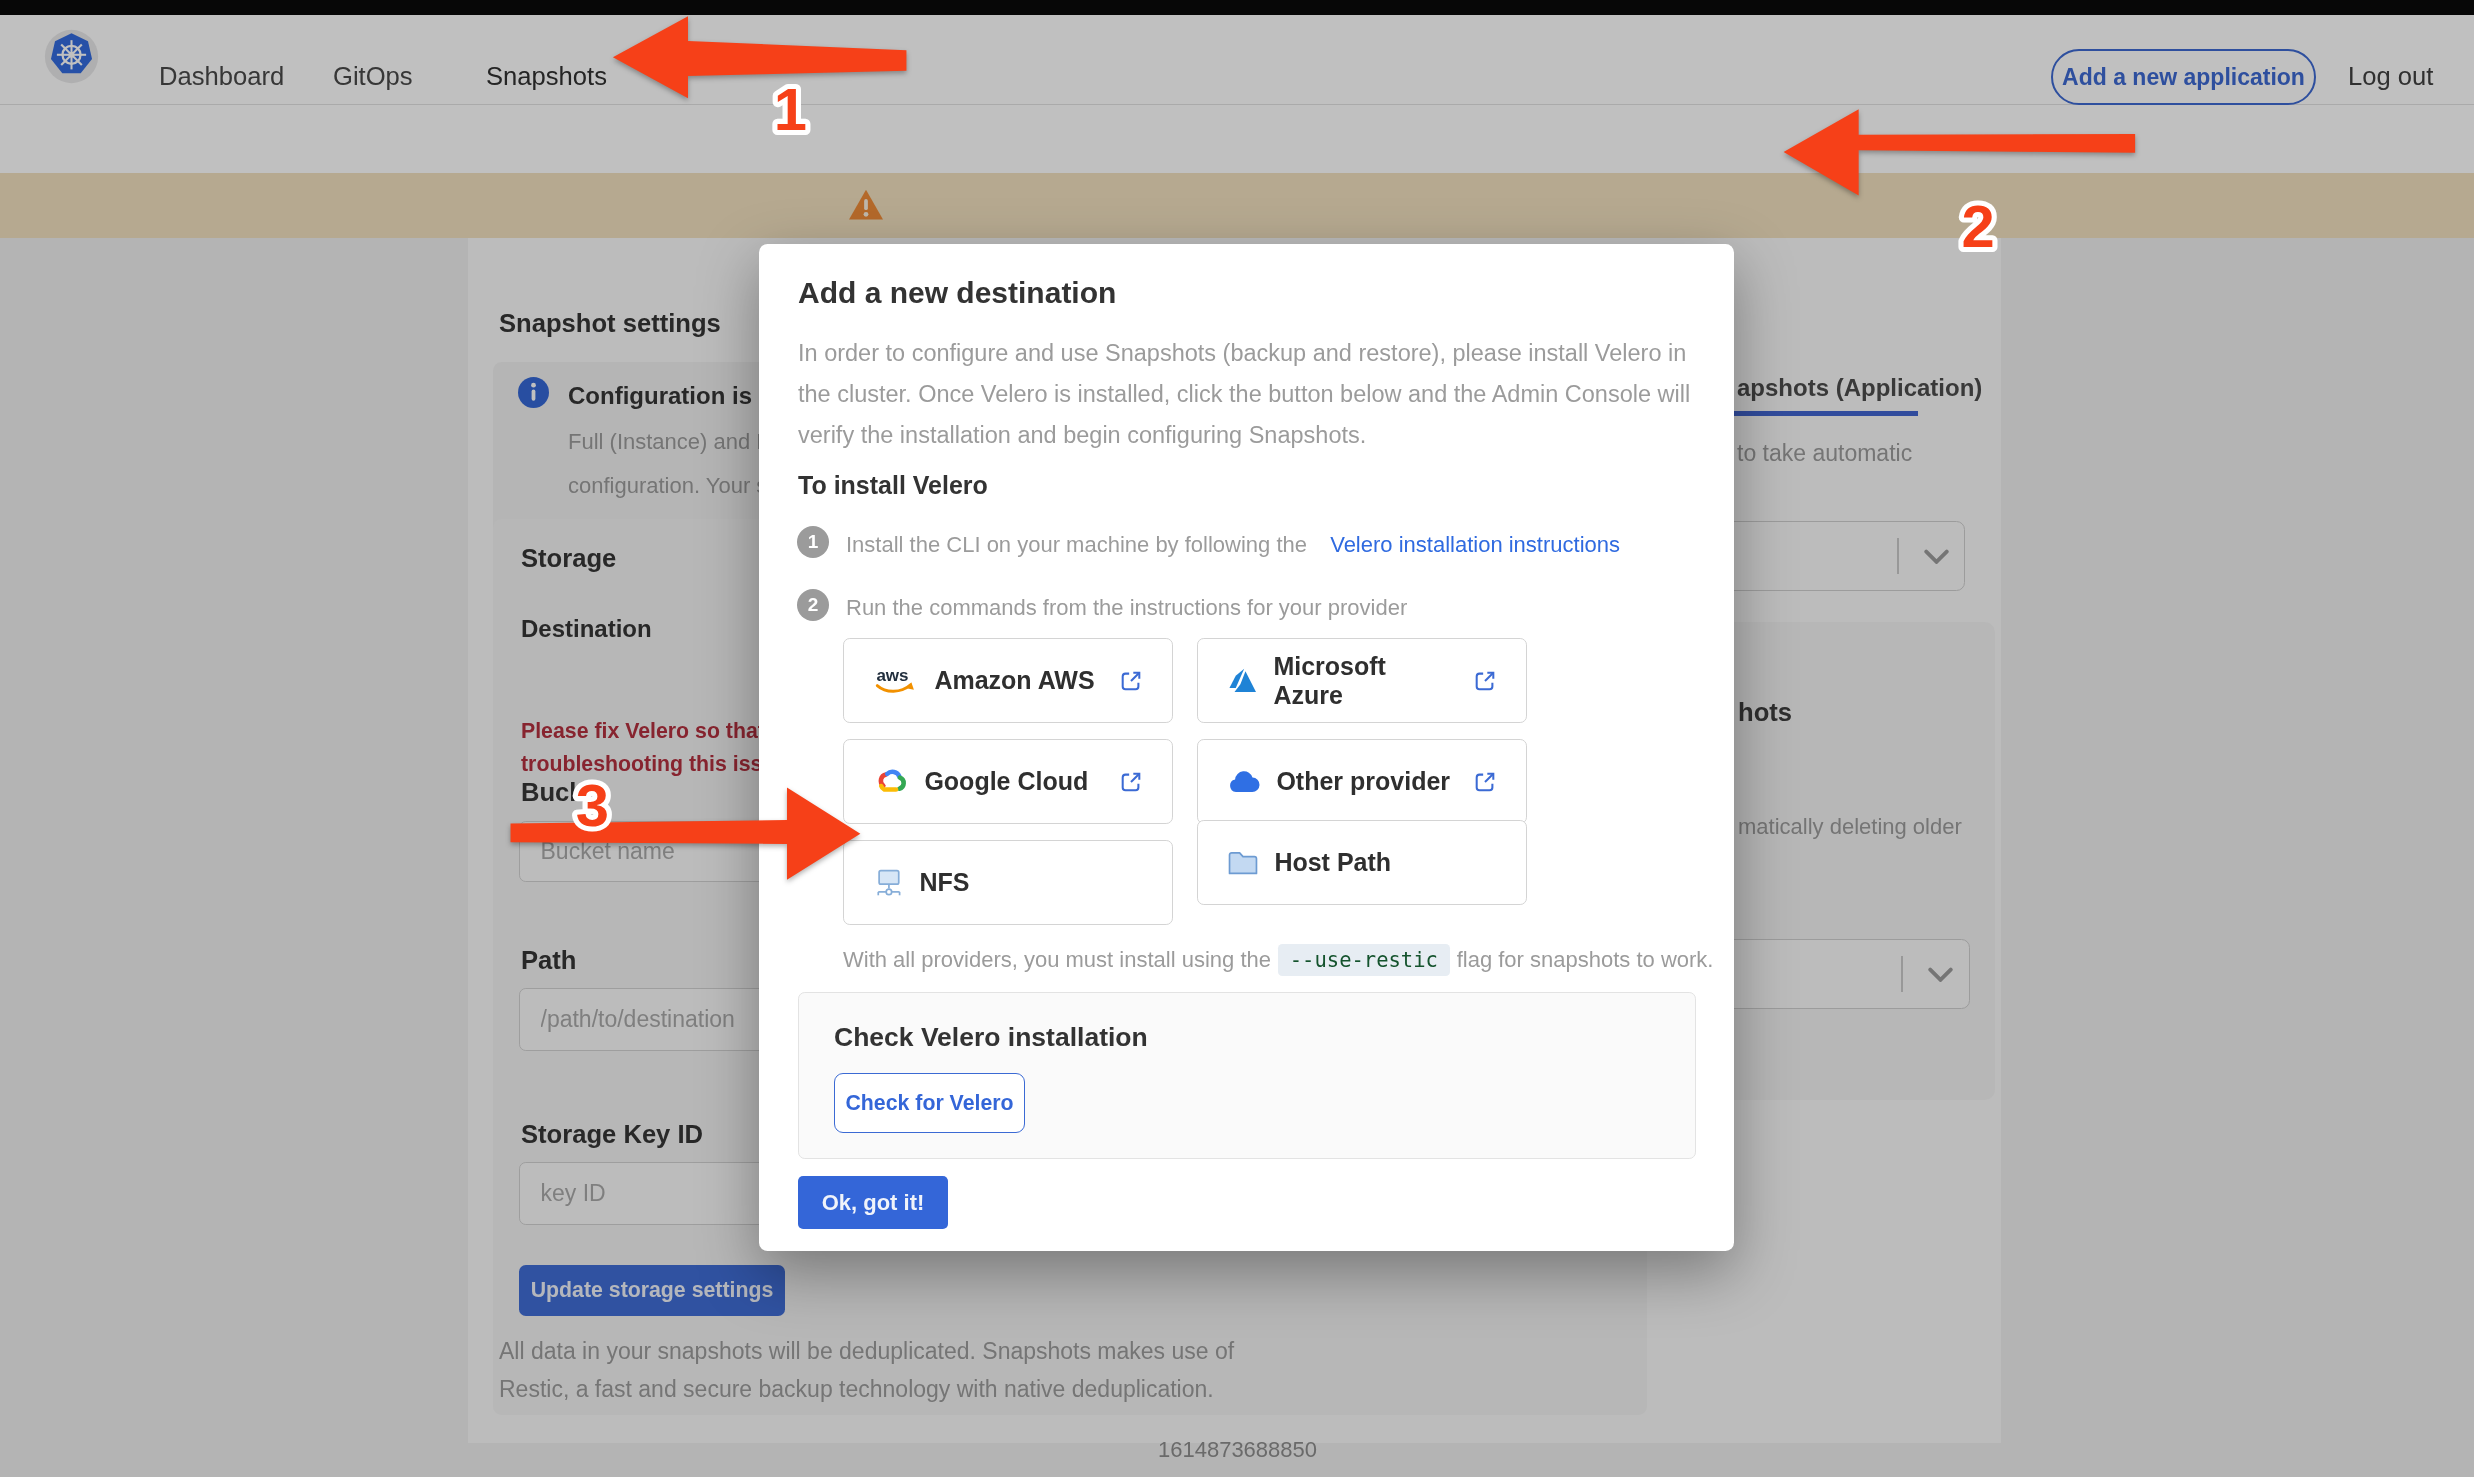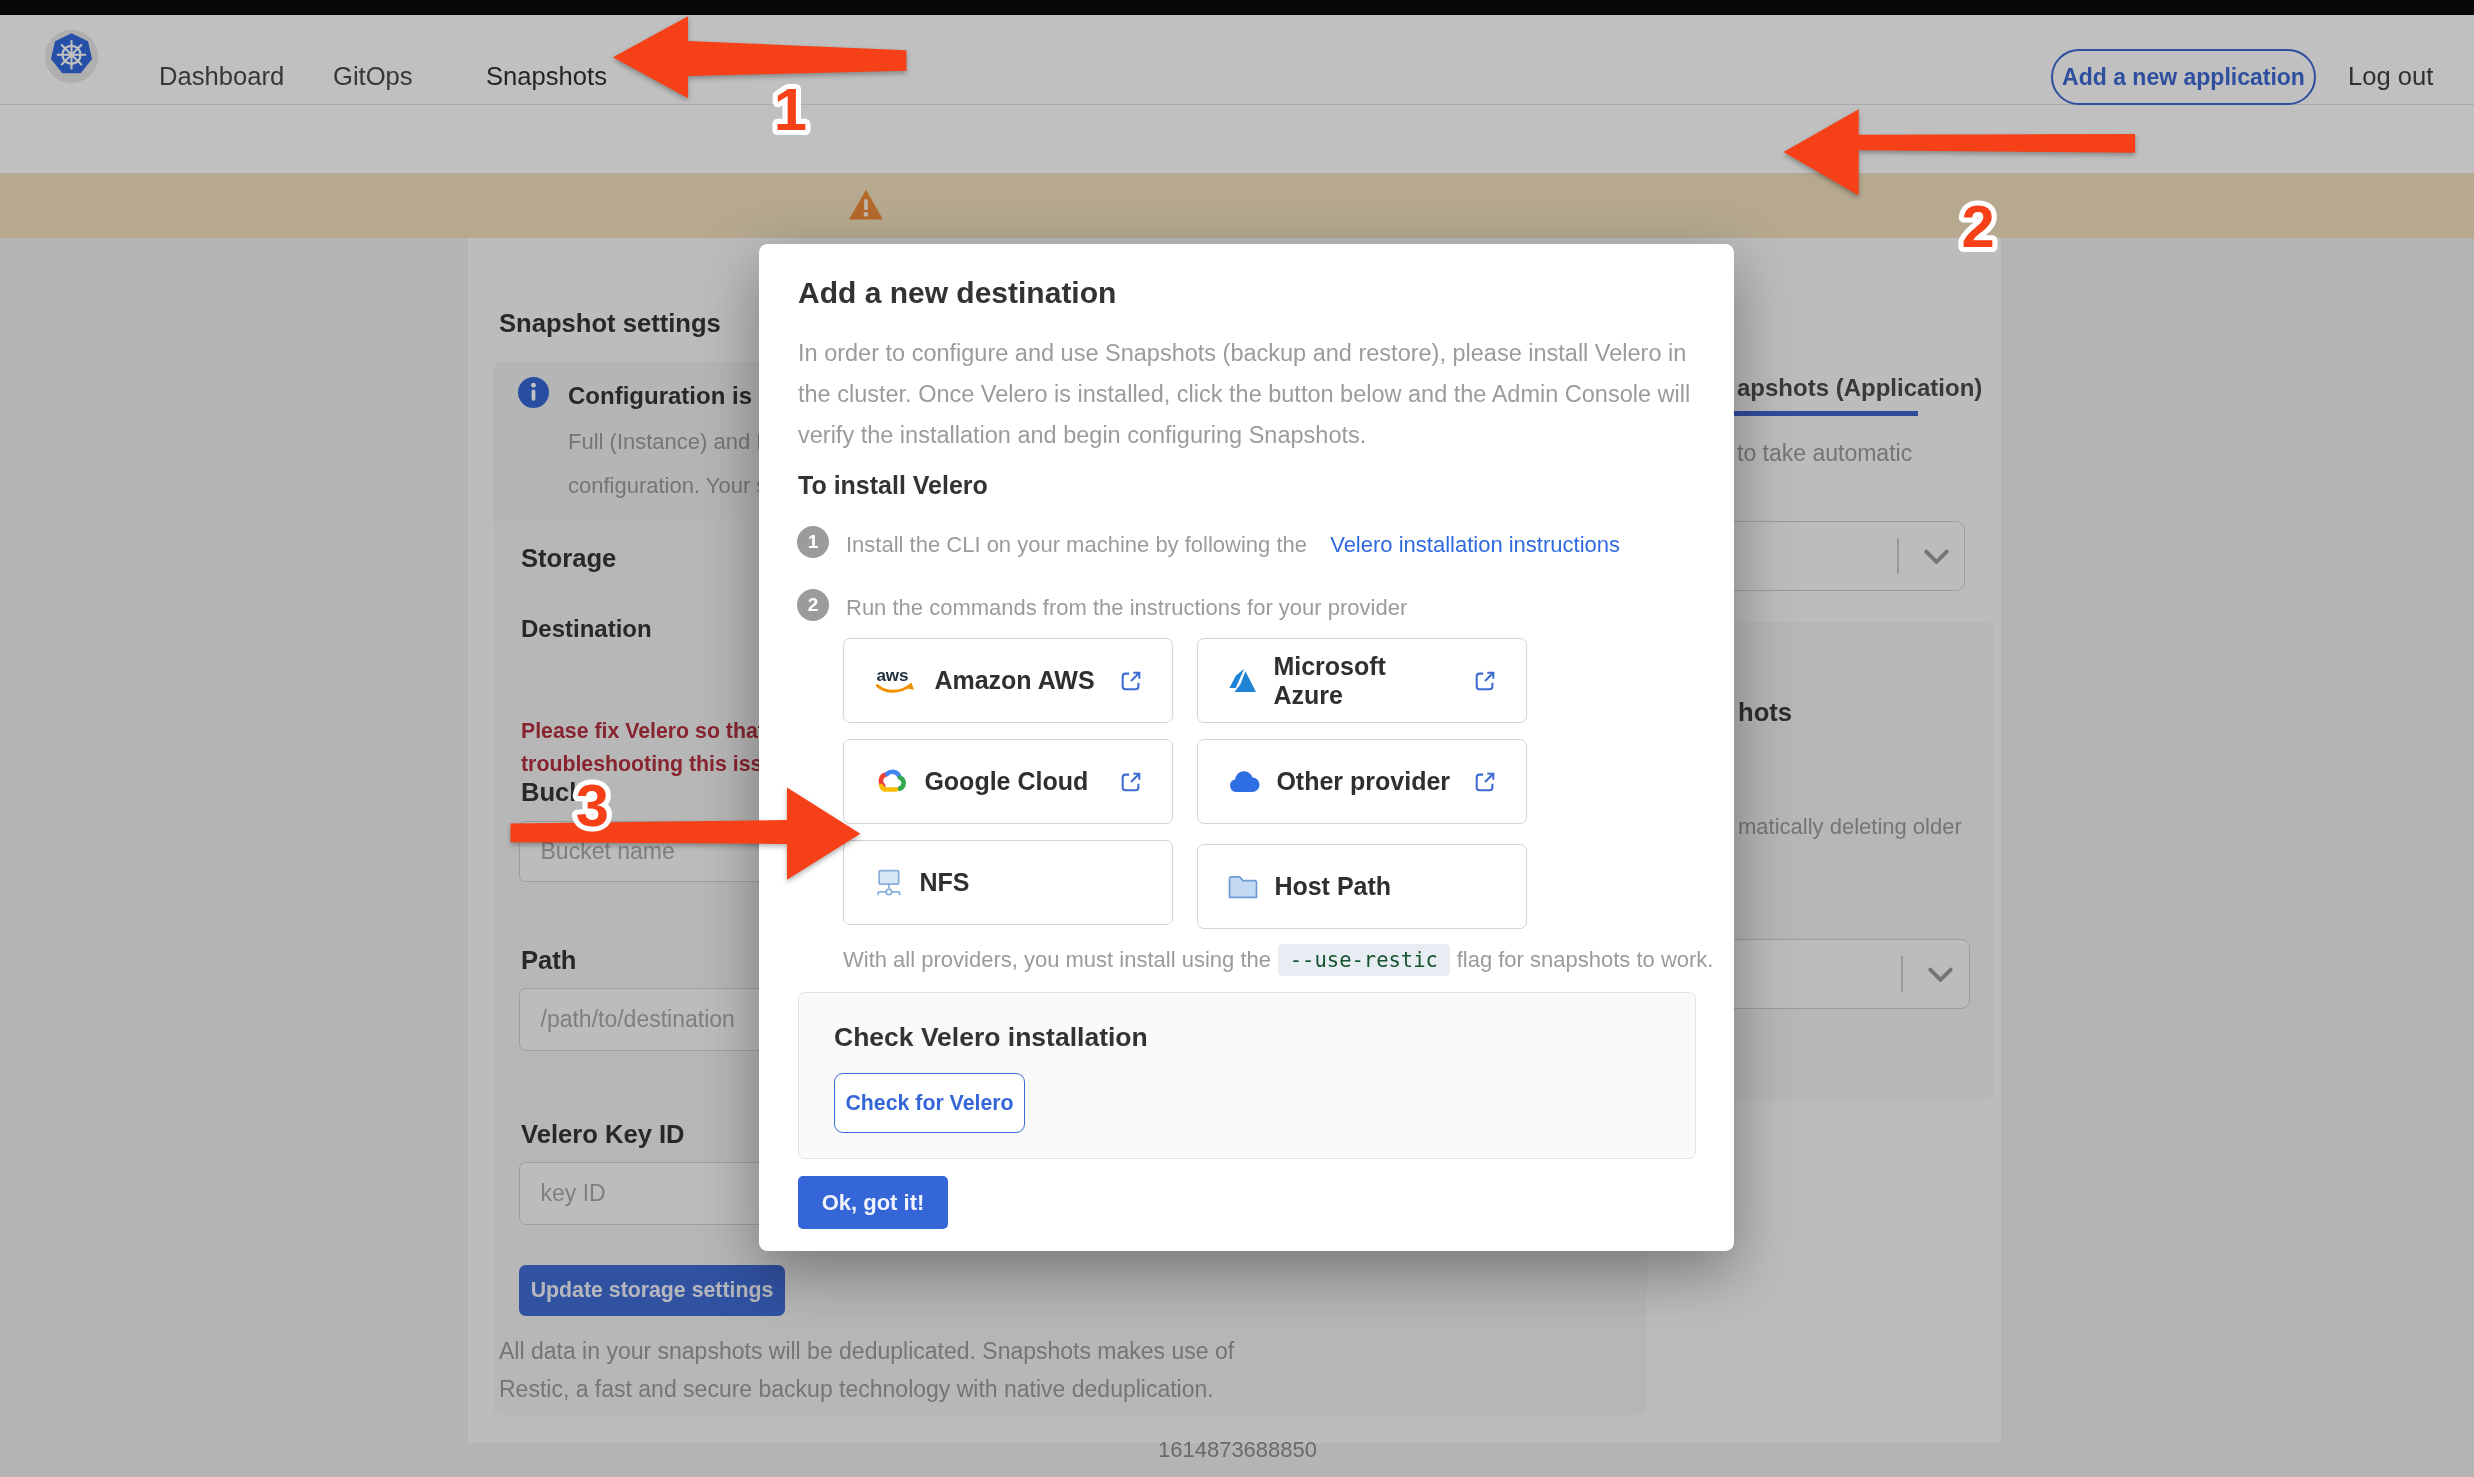--- a/index.html
+++ b/index.html
@@ -127,21 +127,21 @@
   <div class="abs h-dark" style="left:521px;top:615px;font-size:24px;">Destination</div>
   <div class="abs errtext" style="left:521px;top:719px;">Please fix Velero so that th</div>
   <div class="abs errtext" style="left:521px;top:752px;">troubleshooting this issue</div>
 
   <div class="abs fieldlabel" style="left:521px;top:778px;">Bucket</div>
   <input class="abs tinput" style="left: 519px; top: 821px; width: 401px; height: 61px;" placeholder="Bucket name">
 
   <div class="abs fieldlabel" style="left:521px;top:946px;">Path</div>
   <input class="abs tinput" style="left: 519px; top: 988px; width: 401px; height: 63px;" placeholder="/path/to/destination">
 
-  <div class="abs fieldlabel" style="left:521px;top:1120px;">Velero Key ID</div>
+  <div class="abs fieldlabel" style="left:521px;top:1120px;">Storage Key ID</div>
   <input class="abs tinput" style="left: 519px; top: 1162px; width: 401px; height: 63px;" placeholder="key ID">
 
   <div class="abs bluebtn" style="left:519px;top:1265px;width:266px;height:51px;font-size:21.3px;">Update storage settings</div>
 
   <div class="abs gray" style="left:499px;top:1338px;font-size:23px;">All data in your snapshots will be deduplicated. Snapshots makes use of</div>
   <div class="abs gray" style="left:499px;top:1376px;font-size:23px;">Restic, a fast and secure backup technology with native deduplication.</div>
 
   <div class="abs" style="left:1737px;top:374px;font-size:24px;font-weight:bold;color:#4a4a4a;">apshots (Application)</div>
   <div class="abs" style="left:1734px;top:411px;width:184px;height:5.1px;background:#3f63d0;"></div>
   <div class="abs gray" style="left:1737px;top:440px;font-size:23px;">to take automatic</div>
@@ -243,21 +243,21 @@
         <rect x="7" y="3" width="23" height="16" rx="2" fill="#d7e6f6" stroke="#86add8" stroke-width="2"></rect>
         <line x1="18.5" y1="19" x2="18.5" y2="24" stroke="#86add8" stroke-width="2"></line>
         <line x1="6" y1="28" x2="31" y2="28" stroke="#86add8" stroke-width="2"></line>
         <line x1="6" y1="28" x2="6" y2="32" stroke="#86add8" stroke-width="2"></line>
         <line x1="31" y1="28" x2="31" y2="32" stroke="#86add8" stroke-width="2"></line>
         <circle cx="18.5" cy="28" r="3.2" fill="#ffffff" stroke="#86add8" stroke-width="2"></circle>
       </svg>
       <span class="plabel">NFS</span>
     </div>
 
-    <div class="abs provider" style="left:438px;top:600px;">
+    <div class="abs provider" style="left:438px;top:576px;">
       <svg width="32" height="27" viewBox="0 0 38 32">
         <path d="M3 29 V7 a2.5 2.5 0 0 1 2.5-2.5 h9.5 l4 4.5 h13.5 A2.5 2.5 0 0 1 35 11.5 V29 z" fill="#c3d9f2" stroke="#6d9bd2" stroke-width="2" stroke-linejoin="round"></path>
       </svg>
       <span class="plabel">Host Path</span>
     </div>
 
     <div class="abs restic">
       <span>With all providers, you must install using the</span><span class="code">--use-restic</span><span>flag for snapshots to work.</span>
     </div>
 

